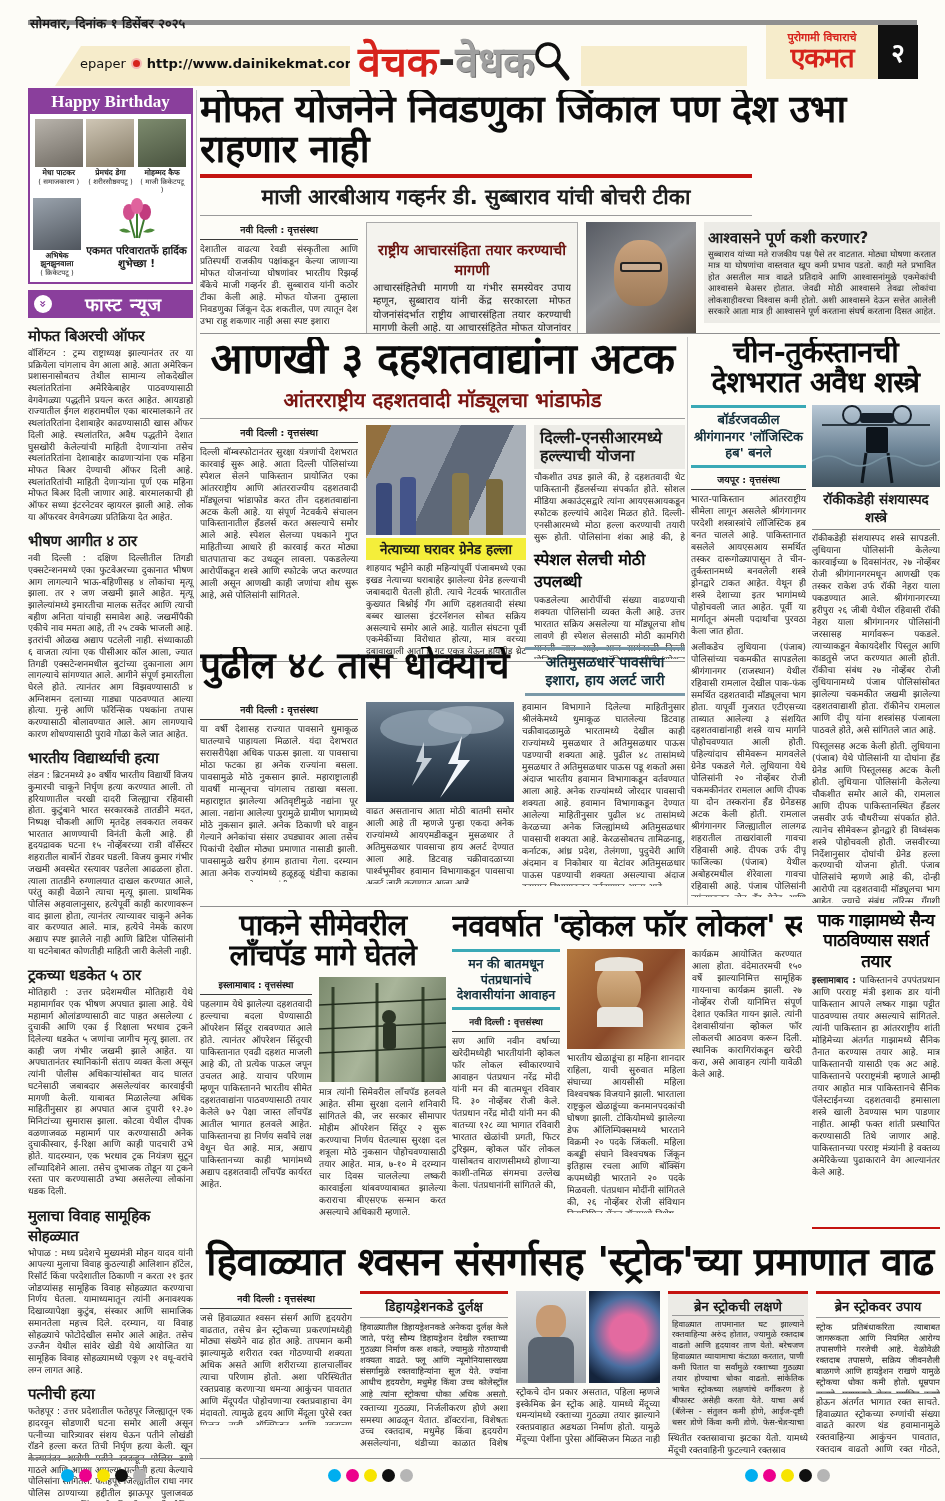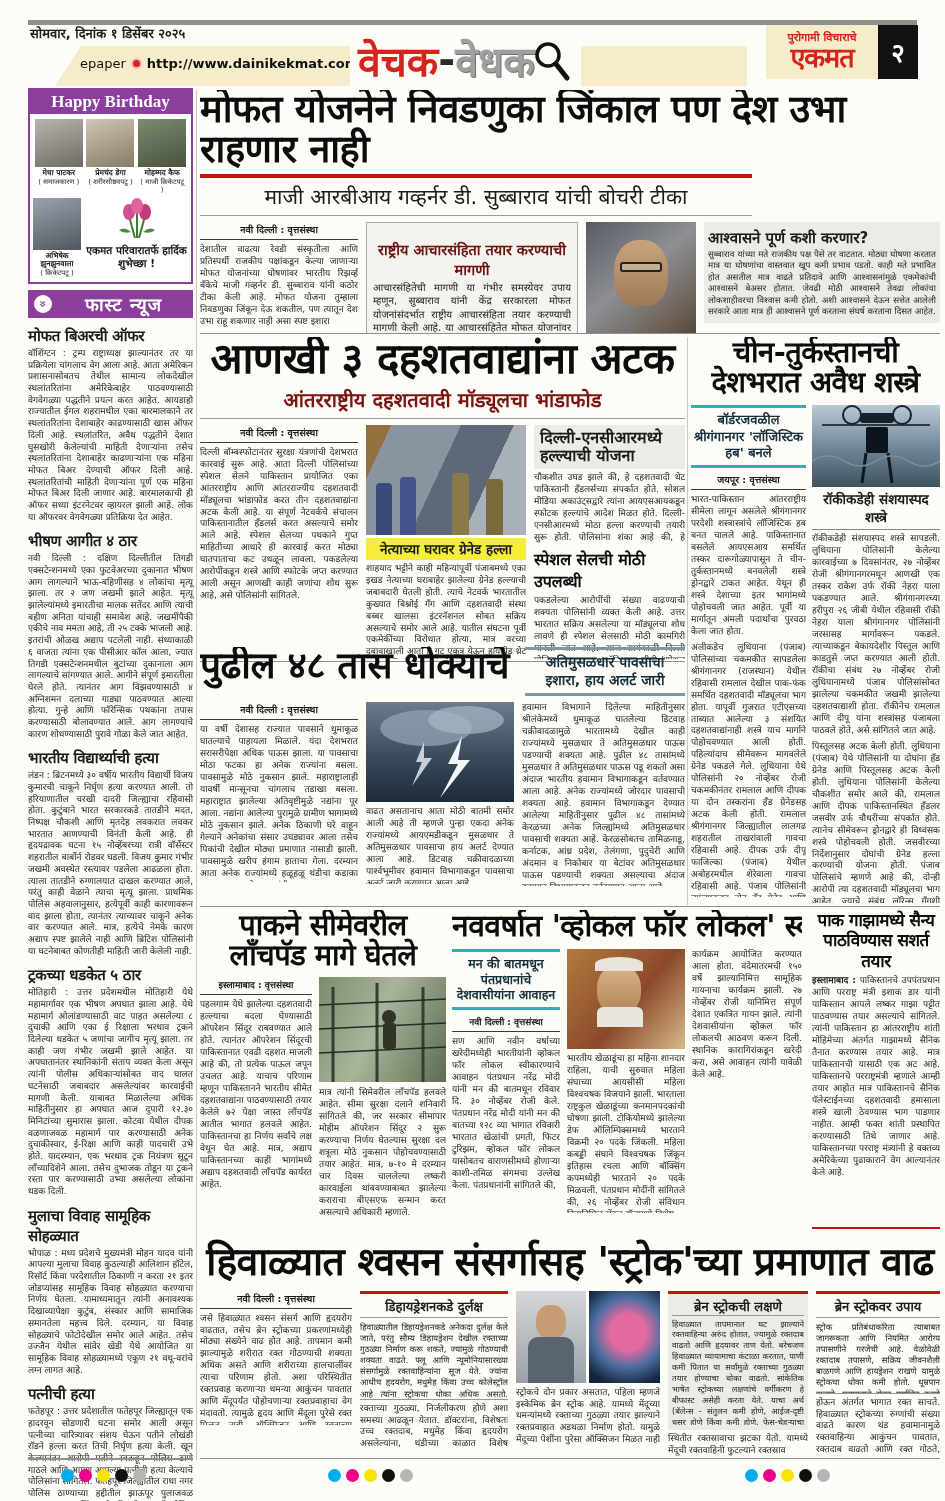--- a/index.html
+++ b/index.html
@@ -36,21 +36,21 @@
 .sideart h3{font-size:15px;font-weight:bold;margin:7px 0 3px;letter-spacing:-.3px}
 .sideart p{font-size:9px;line-height:1.3;text-align:justify}
 .yellowcap{background:#f4ee3a;font-weight:bold;font-size:13.5px;text-align:center;padding:2px 0;margin:3px 0 3px}
 </style>
 </head>
 <body>
 
 <div class="page">
 
   <div class="abs rule" style="left:28px;top:20px;width:889px;height:5px"></div>
-  <div class="abs" style="left:30px;top:24px;font-size:13px;font-weight:bold">सोमवार, दिनांक १ डिसेंबर २०२५</div>
+  <div class="abs" style="left:30px;top:14px;font-size:13px;font-weight:bold">सोमवार, दिनांक १ डिसेंबर २०२५</div>
 
   <div class="abs" style="left:55px;top:46px;width:692px;height:40px;background:#f6eccb;clip-path:polygon(26px 0,100% 0,100% 100%,0 100%)"></div>
   <a class="abs" style="left:80px;top:56px;font-size:13px;color:#111;text-decoration:none;display:flex;align-items:center;gap:5px" href="#">
     <span>epaper</span>
     <span style="width:11px;height:11px;border-radius:50%;background:#d6231c;display:inline-block;border:2px solid #f3b9b4"></span>
     <b>http://www.dainikekmat.com</b>
   </a>
 
   <div class="abs" style="left:350px;top:32px;font-size:41px;font-weight:bold;background:#fdfcf7;padding:0 8px;display:flex;align-items:center">
     <span style="color:#d6231c">वेचक</span>
@@ -138,21 +138,21 @@
       <article>
         <h3>पत्नीची हत्या</h3>
         <p>फतेहपूर : उत्तर प्रदेशातील फतेहपूर जिल्ह्यातून एक हादरवून सोडणारी घटना समोर आली असून पत्नीच्या चारित्र्यावर संशय घेऊन पतीने लोखंडी रॉडने हल्ला करत तिची निर्घृण हत्या केली. खून केल्यानंतर आरोपी पतीने स्वतःहून पोलिस ठाणे गाठले आणि आपण आपल्या पत्नीची हत्या केल्याचे पोलिसांना सांगितले. फतेहपूर जिल्ह्यातील राधा नगर पोलिस ठाण्याच्या हद्दीतील झाऊपूर पुलाजवळ राहणारा अजय सिंह याने रविवारी सकाळी पोलिस ठाण्यात हजर होऊन एक धक्कादायक कबुली दिली. मी माझ्या पत्नीची लोखंडी रॉडने मारहाण करून हत्या केली आहे असे त्याने पोलिसांना सांगितले. अजयचे बोलणे ऐकून पोलिसांना विश्वास बसेना, पण घटनेचे गांभीर्य लक्षात घेऊन पोलिसांनी ताब्यात घेतले.</p>
       </article>
     </div>
   </div>
 
   <article class="abs" style="left:200px;top:90px;width:740px;height:243px;overflow:hidden">
     <h1 class="hl" style="font-size:38px;text-align:left">मोफत योजनेने निवडणुका जिंकाल पण देश उभा राहणार नाही</h1>
     <div class="redrule" style="width:552px;height:4px;margin:5px 0 0"></div>
-    <div style="width:552px;border-bottom:1px solid #9a9a9a;text-align:center;font-size:21px;font-weight:normal;padding:4px 0 5px">माजी आरबीआय गव्हर्नर डी. सुब्बाराव यांची बोचरी टीका</div>
+    <div style="width:552px;border-bottom:1px solid #9a9a9a;text-align:center;font-size:21px;font-weight:bold;padding:4px 0 5px">माजी आरबीआय गव्हर्नर डी. सुब्बाराव यांची बोचरी टीका</div>
     <div style="display:flex;gap:8px;margin-top:6px">
       <div style="width:158px">
         <div class="by">नवी दिल्ली : वृत्तसंस्था</div>
         <p class="bt" style="height:118px">देशातील वाढत्या रेवडी संस्कृतीला आणि प्रतिस्पर्धी राजकीय पक्षांकडून केल्या जाणाऱ्या मोफत योजनांच्या घोषणांवर भारतीय रिझर्व्ह बँकेचे माजी गव्हर्नर डी. सुब्बाराव यांनी कठोर टीका केली आहे. मोफत योजना तुम्हाला निवडणुका जिंकून देऊ शकतील, पण त्यातून देश उभा राहू शकणार नाही असा स्पष्ट इशारा</p>
       </div>
       <div style="width:212px">
         <div style="border:1px solid #aaa;background:#f4f3ee;padding:16px 6px">
           <div style="font-size:14.5px;font-weight:bold;color:#6b1410;text-align:center;margin-bottom:2px">राष्ट्रीय आचारसंहिता तयार करण्याची मागणी</div>
           <p class="bt" style="font-size:10px">आचारसंहितेची मागणी या गंभीर समस्येवर उपाय म्हणून, सुब्बाराव यांनी केंद्र सरकारला मोफत योजनांसंदर्भात राष्ट्रीय आचारसंहिता तयार करण्याची मागणी केली आहे. या आचारसंहितेत मोफत योजनांवर किती खर्च करावा आणि त्याचा पैसा कुठून येणार, हे राजकीय पक्षांनी स्पष्ट करणे बंधनकारक करावे असे त्यांचे मत आहे.</p>
         </div>

